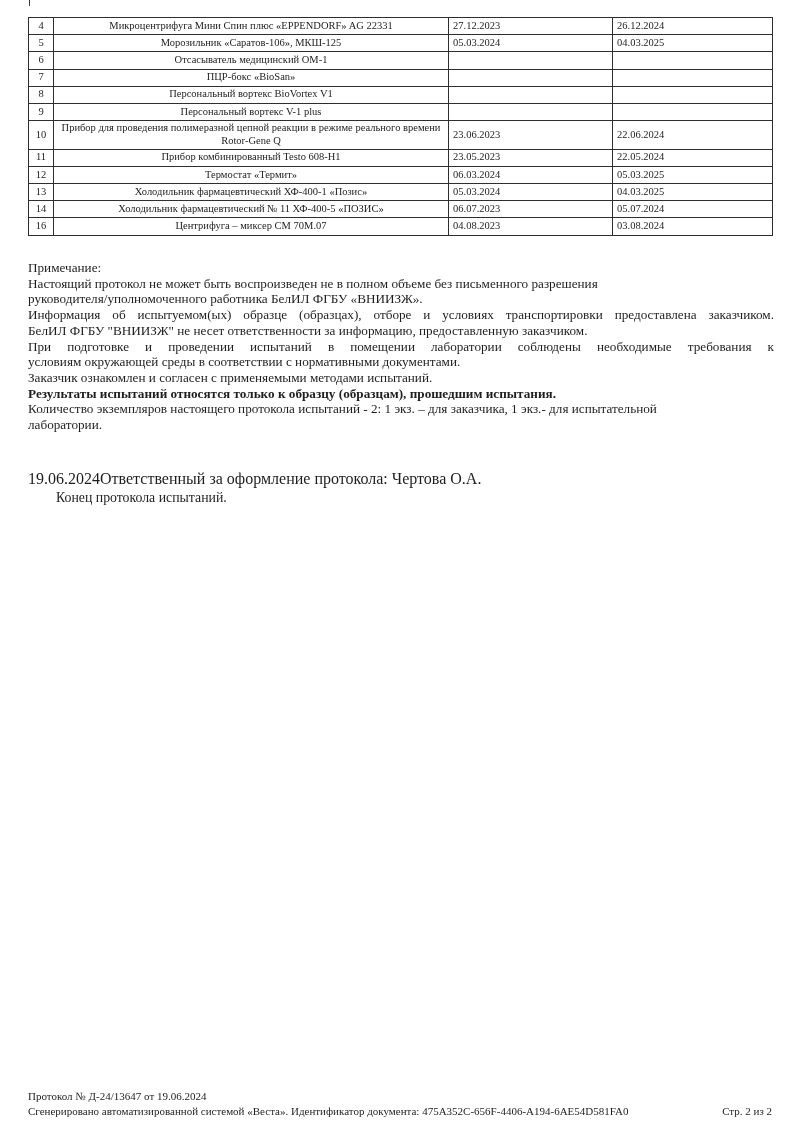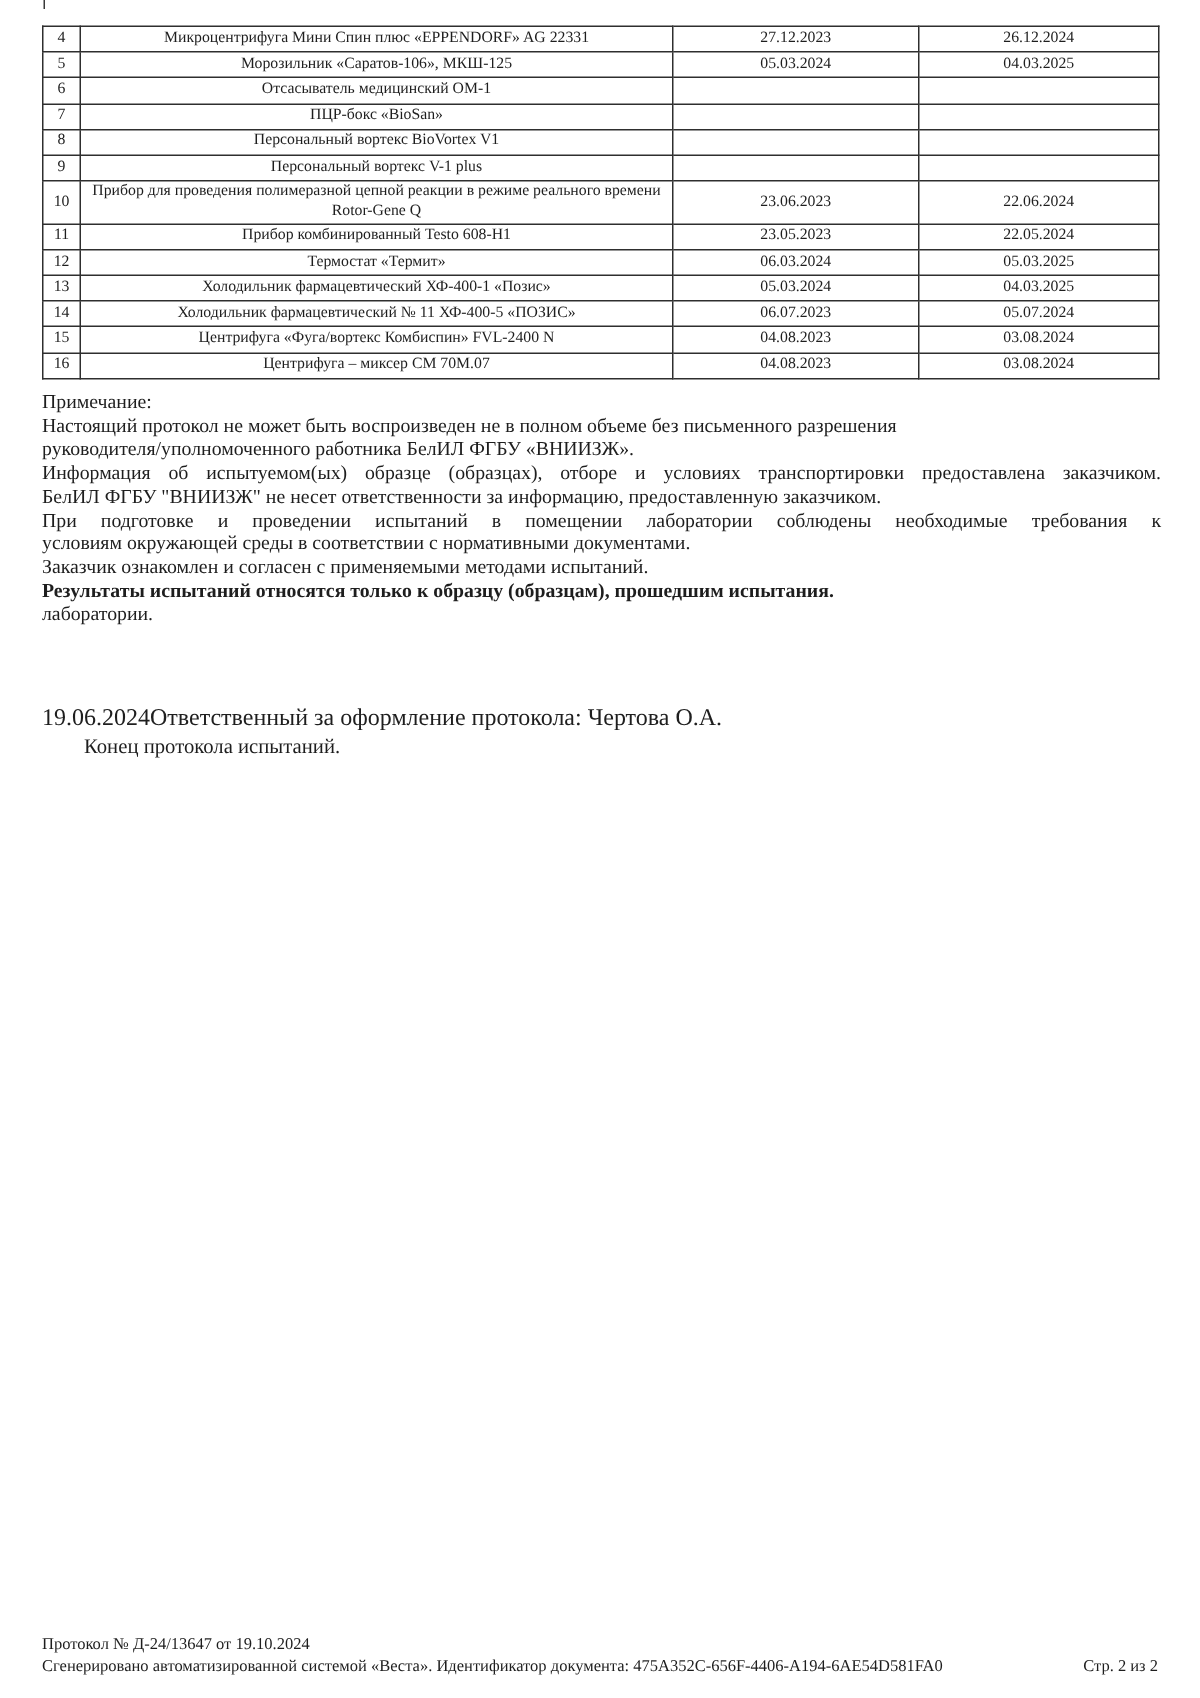--- a/index.html
+++ b/index.html
@@ -28,21 +28,21 @@
     border: 1px solid #2e2e2e;
     font-size: 10.5px;
     line-height: 1.22;
     padding: 1px 4px;
     height: 14.2px;
     vertical-align: middle;
     overflow: hidden;
   }
   td.c-num  { text-align: center; padding: 1px 1px; }
   td.c-name { text-align: center; padding-left: 6px; }
-  td.c-from, td.c-to { text-align: center; }
+  td.c-from, td.c-to { text-align: left; }
 
   .notes {
     position: absolute; left: 28px; top: 260px; width: 746px;
     font-size: 13.2px;
     line-height: 15.7px;
   }
   .note-line { white-space: nowrap; }
   .note-line.just {
     white-space: normal;
     text-align: justify;
@@ -144,55 +144,50 @@
           <td class="c-from">05.03.2024</td>
           <td class="c-to">04.03.2025</td>
         </tr>
         <tr>
           <td class="c-num">14</td>
           <td class="c-name">Холодильник фармацевтический № 11 ХФ-400-5 «ПОЗИС»</td>
           <td class="c-from">06.07.2023</td>
           <td class="c-to">05.07.2024</td>
         </tr>
         <tr>
-          <td class="c-num">15</td>
-          <td class="c-name">Центрифуга «Фуга/вортекс Комбиспин» FVL-2400 N</td>
-          <td class="c-from">04.08.2023</td>
-          <td class="c-to">03.08.2024</td>
-        </tr>
-        <tr>
           <td class="c-num">16</td>
           <td class="c-name">Центрифуга – миксер СМ 70М.07</td>
           <td class="c-from">04.08.2023</td>
           <td class="c-to">03.08.2024</td>
         </tr>
       </tbody>
   </table>
 
   <div class="notes">
       <div class="note-line">Примечание:</div>
       <div class="note-line">Настоящий протокол не может быть воспроизведен не в полном объеме без письменного разрешения</div>
       <div class="note-line">руководителя/уполномоченного работника БелИЛ ФГБУ «ВНИИЗЖ».</div>
       <div class="note-line just">Информация об испытуемом(ых) образце (образцах), отборе и условиях транспортировки предоставлена заказчиком.</div>
       <div class="note-line">БелИЛ ФГБУ "ВНИИЗЖ" не несет ответственности за информацию, предоставленную заказчиком.</div>
       <div class="note-line just">При подготовке и проведении испытаний в помещении лаборатории соблюдены необходимые требования к</div>
       <div class="note-line">условиям окружающей среды в соответствии с нормативными документами.</div>
       <div class="note-line">Заказчик ознакомлен и согласен с применяемыми методами испытаний.</div>
       <div class="note-line bold">Результаты испытаний относятся только к образцу (образцам), прошедшим испытания.</div>
+      <div class="note-line">Количество экземпляров настоящего протокола испытаний - 2: 1 экз. – для заказчика, 1 экз.- для испытательной</div>
       <div class="note-line">лаборатории.</div>
     </div>
 
   <div class="signoff">
     <span>19.06.2024</span>
     <span>Ответственный за оформление протокола: Чертова О.А.</span>
   </div>
 
   <div class="end-line">Конец протокола испытаний.</div>
 
   <div class="footer">
-    <div>Протокол № Д-24/13647 от 19.10.2024</div>
+    <div>Протокол № Д-24/13647 от 19.06.2024</div>
     <div class="footer-row">
       <span>Сгенерировано автоматизированной системой «Веста». Идентификатор документа: 475A352C-656F-4406-A194-6AE54D581FA0</span>
       <span>Стр. 2 из 2</span>
     </div>
   </div>
 
 </div>
 
 </body></html>

